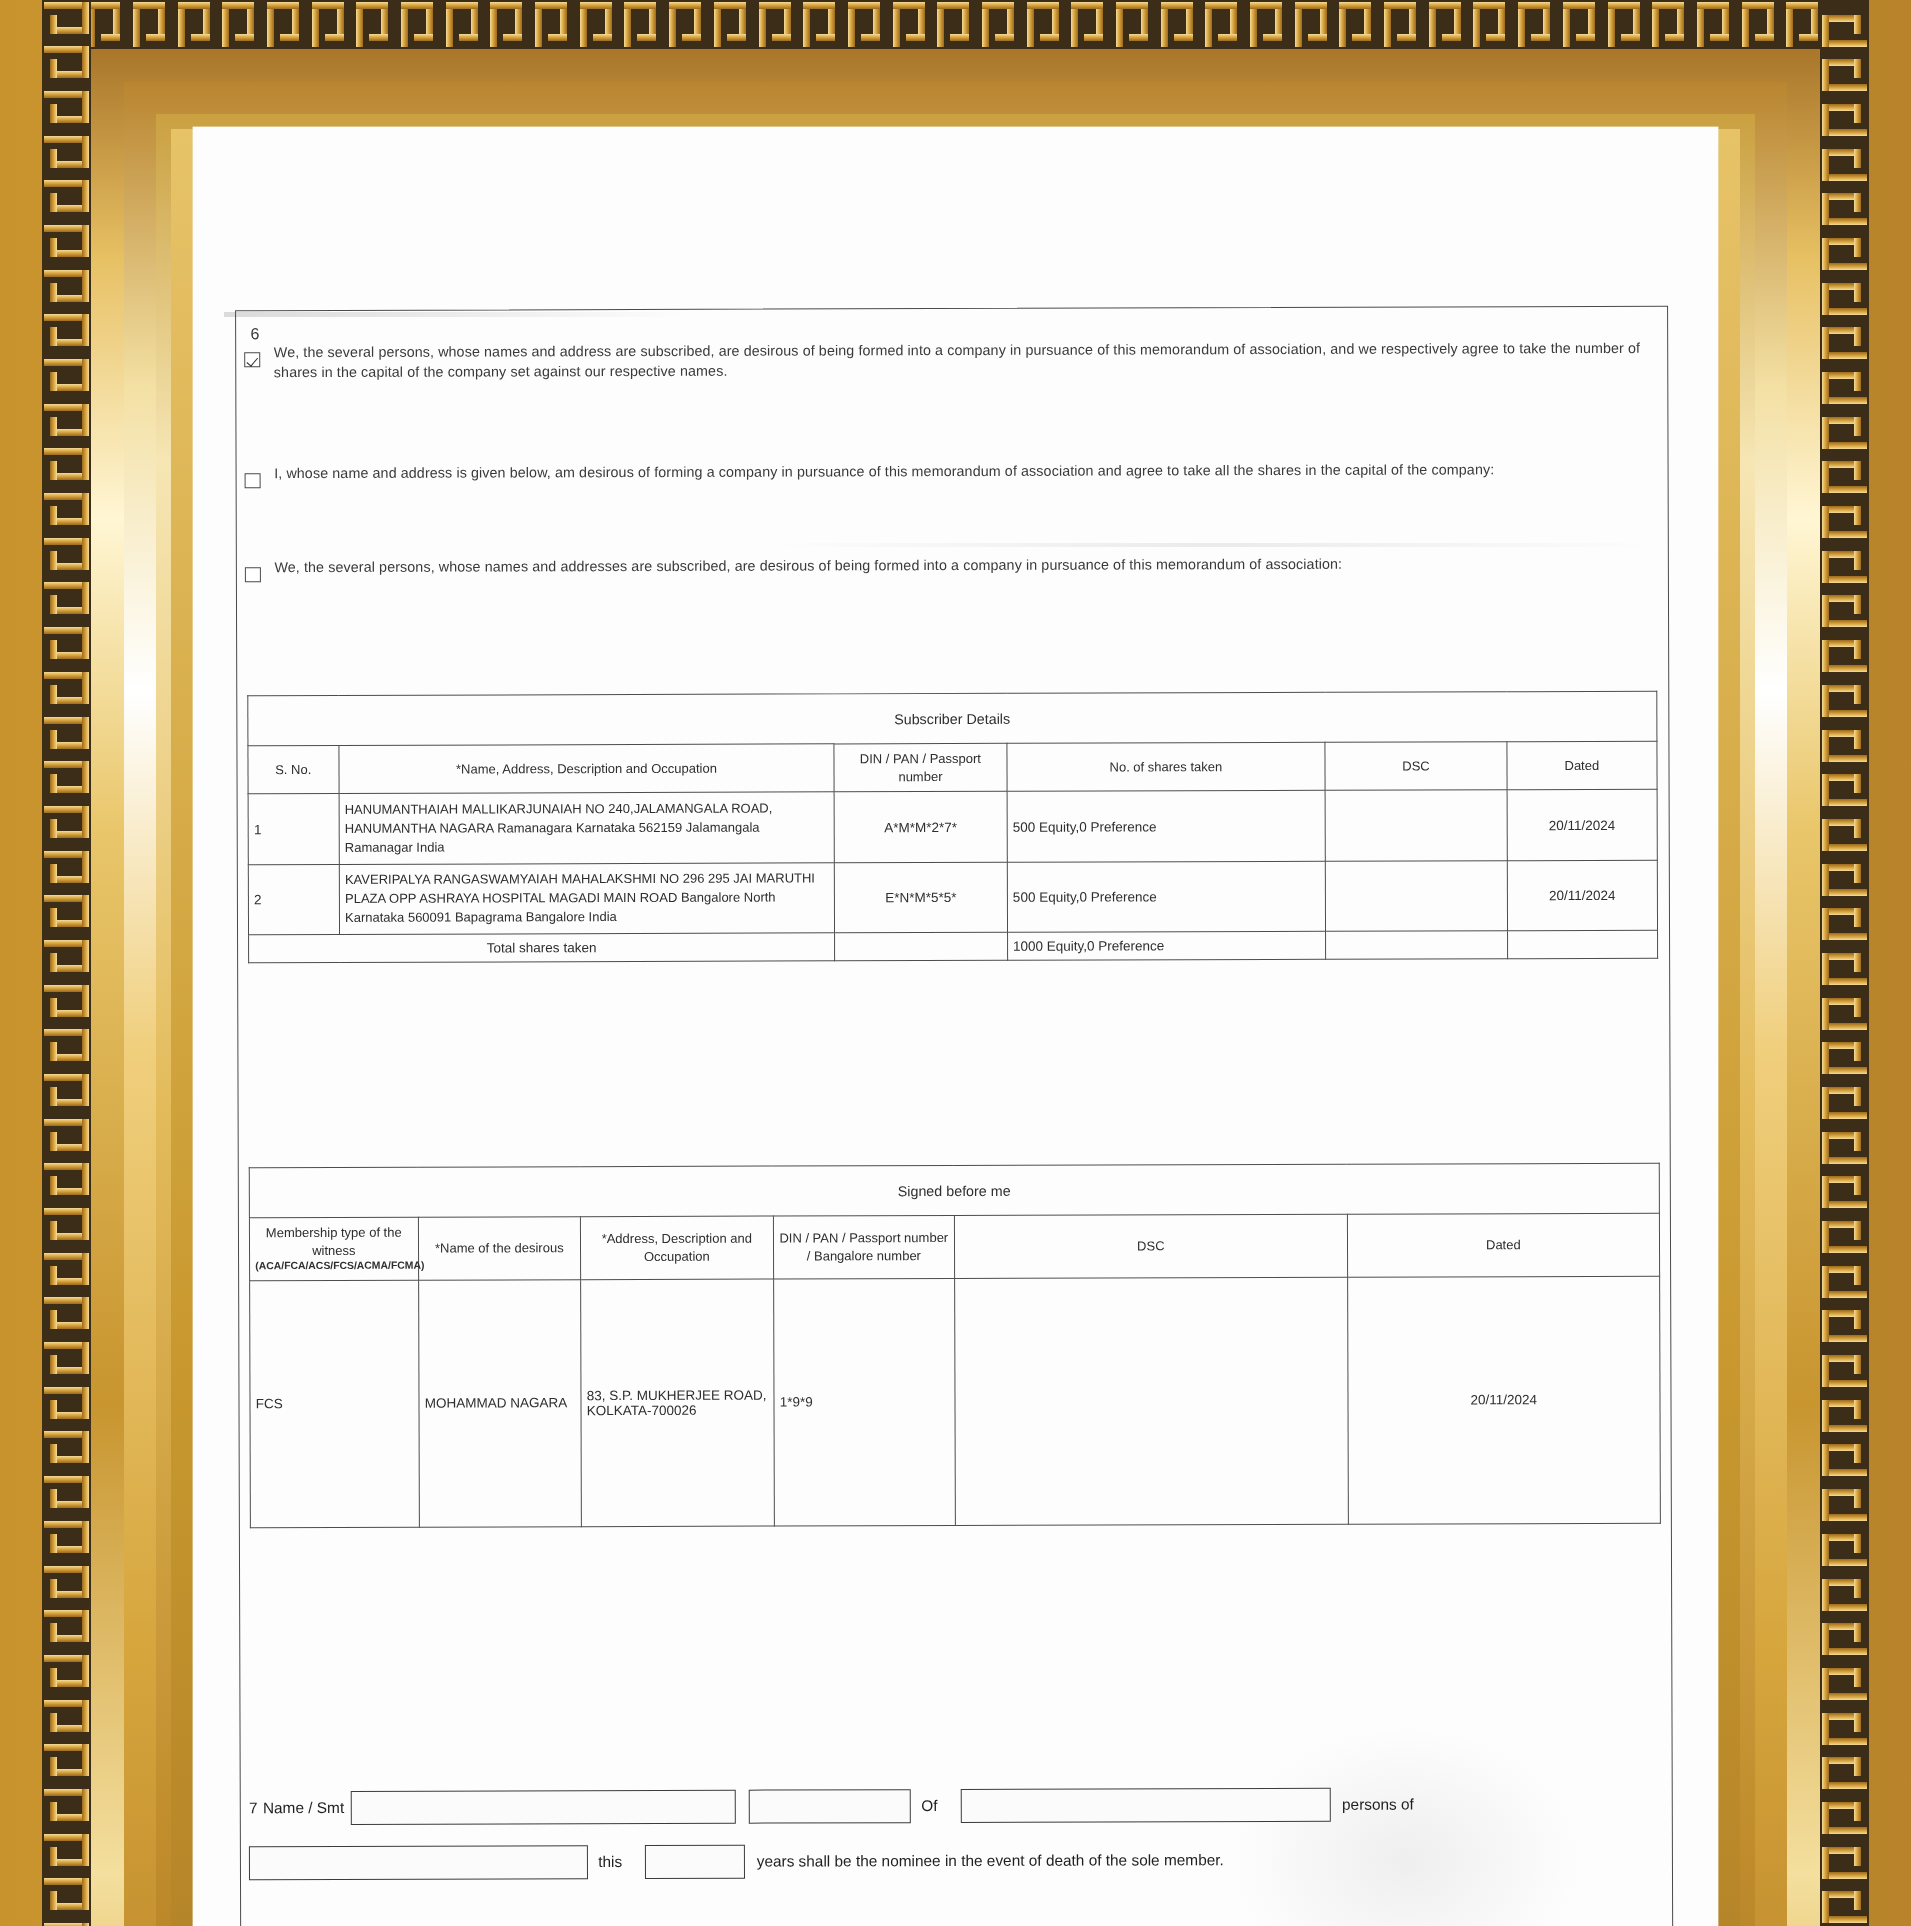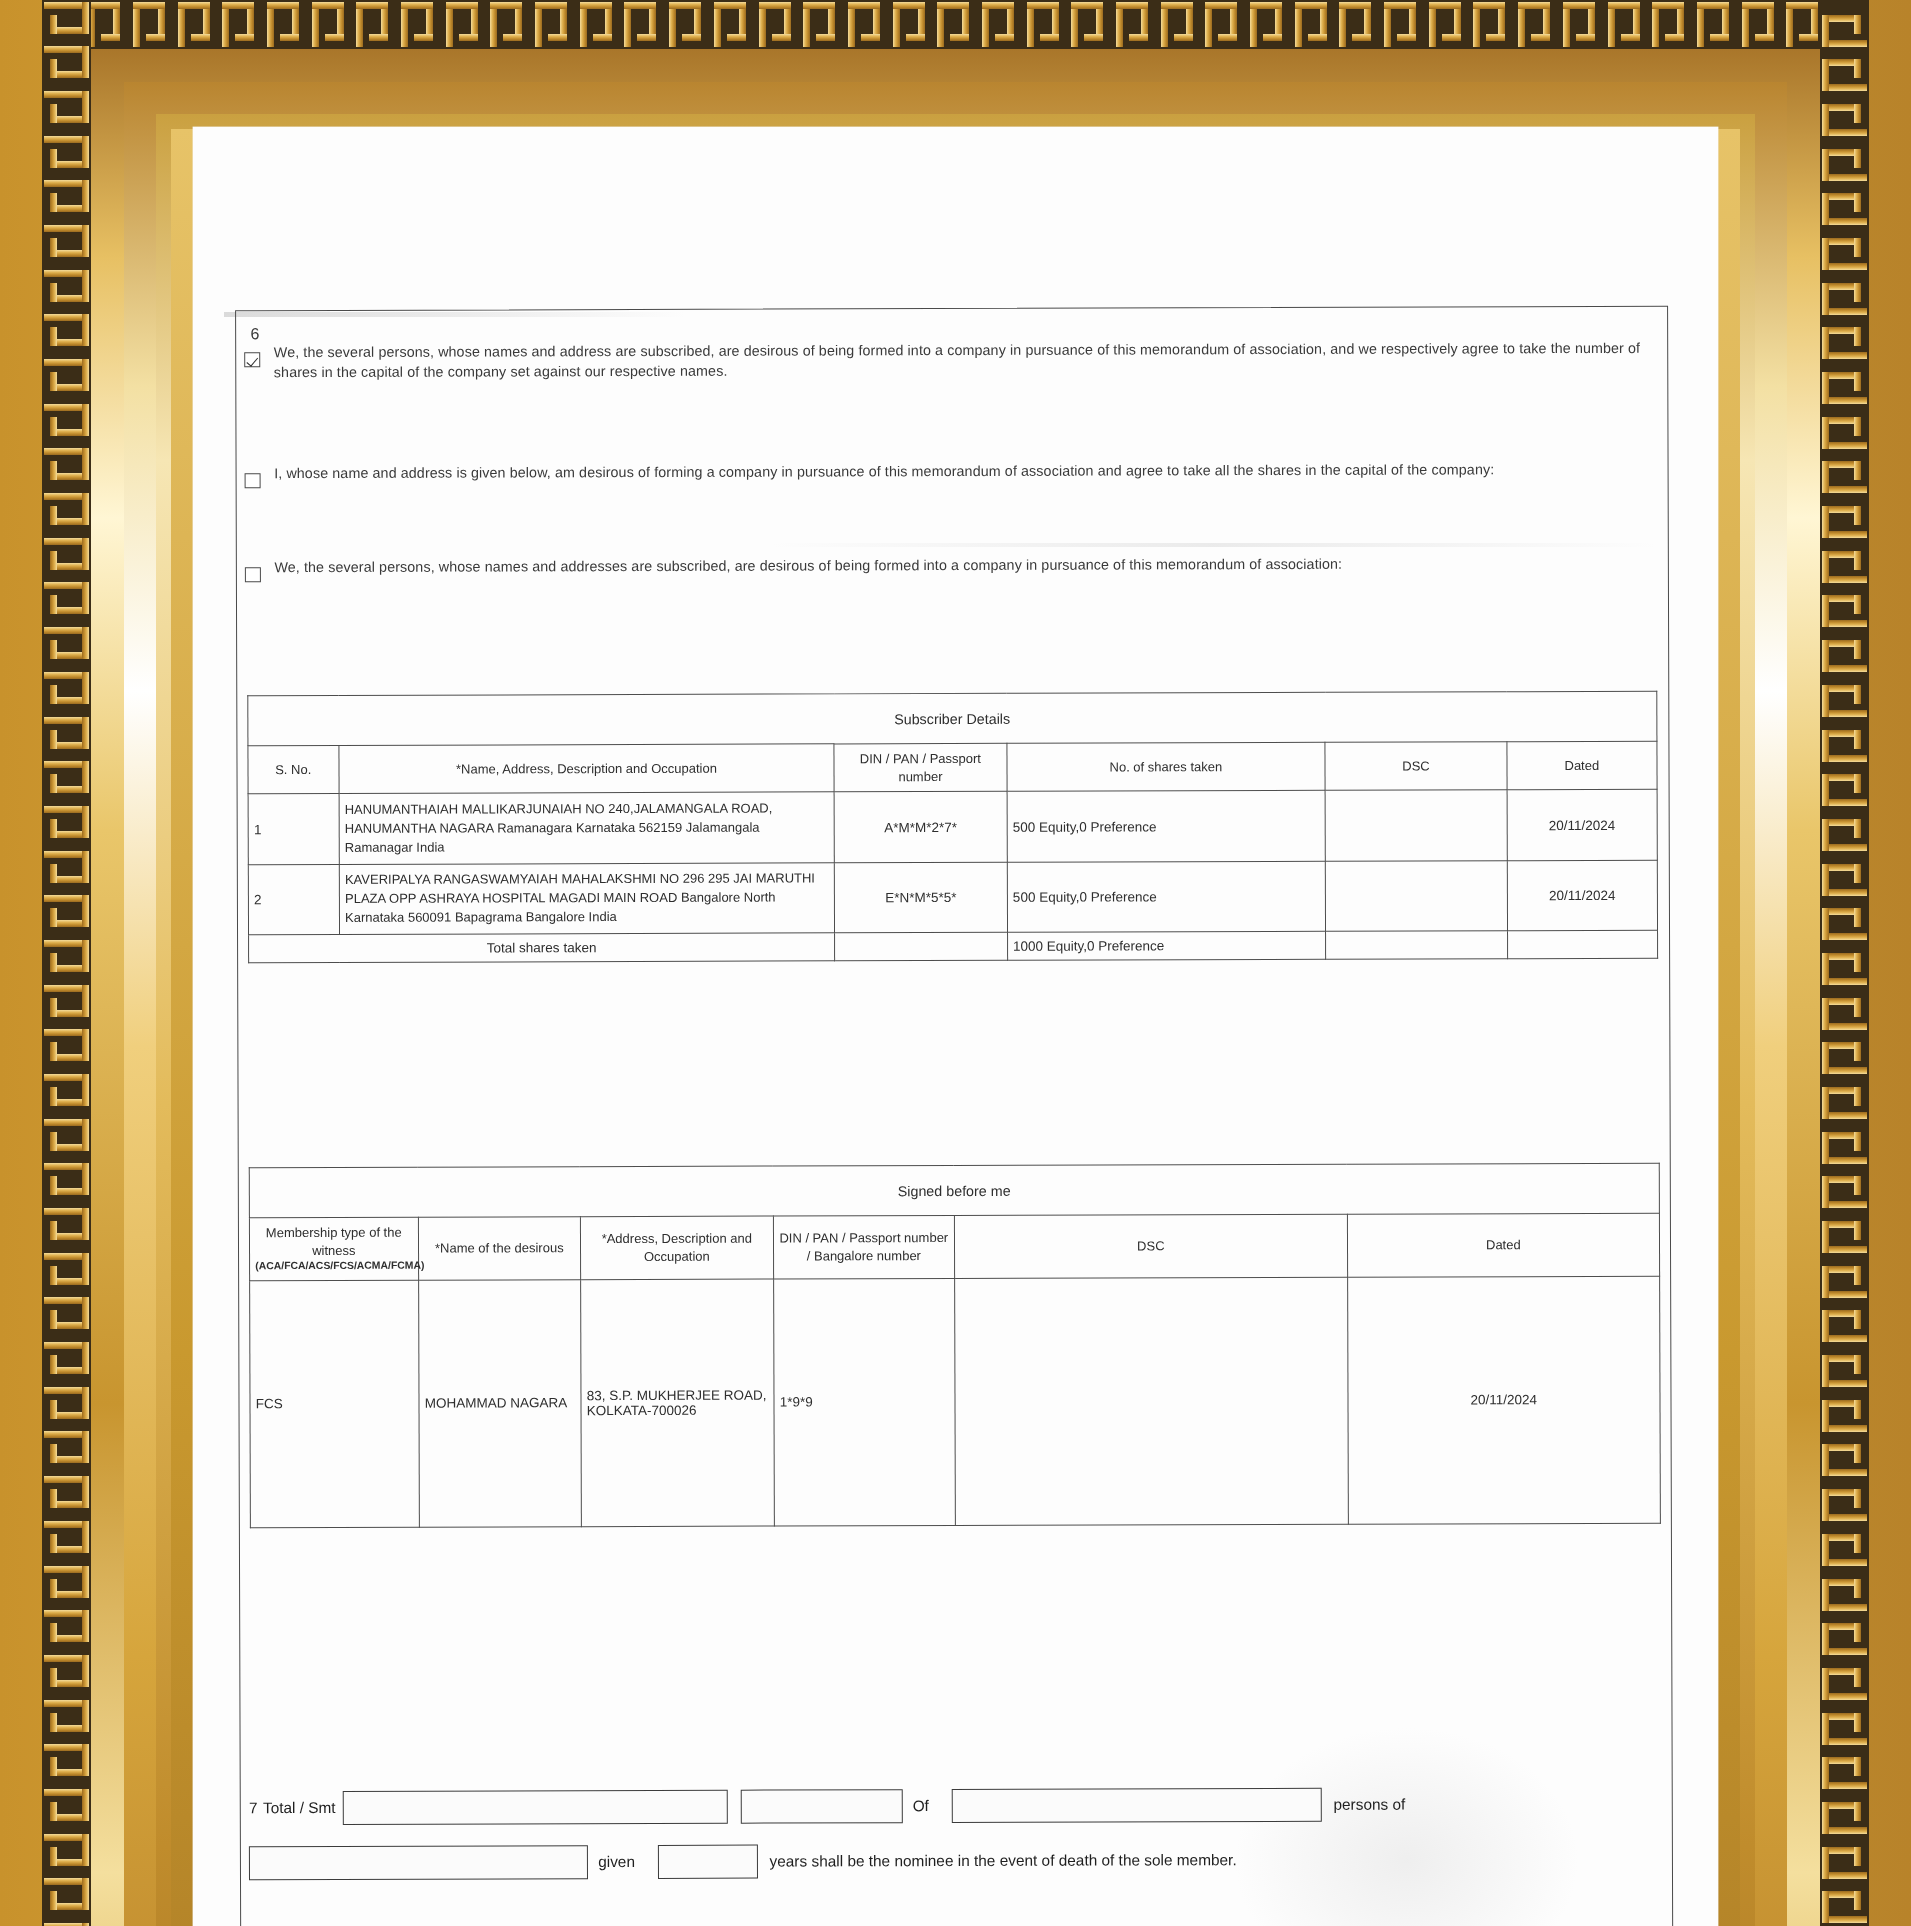--- a/index.html
+++ b/index.html
@@ -1164,31 +1164,31 @@
             <td class="cell-c"></td>
             <td class="cell-c">20/11/2024</td>
           </tr>
         </tbody>
       </table>
 
       <div id="nominee">
 
         <div class="nom-row">
           <span class="nom-label">7</span>
-          <span class="nom-label" style="margin-left:5.4px">Total / Smt</span>
+          <span class="nom-label" style="margin-left:5.4px">Name / Smt</span>
           <input class="blank b-name" type="text" value="" style="">
           <input class="blank b-relation" type="text" value="" style="">
           <span class="gap-word">Of</span>
           <input class="blank b-of" type="text" value="" style="">
           <span class="tail-word">persons of</span>
         </div>
 
         <div class="nom-row">
           <input class="blank b-addr" type="text" value="" style="">
-          <span class="gap-word">given</span>
+          <span class="gap-word">this</span>
           <input class="blank b-age" type="text" value="" style="">
           <span class="tail-word">years shall be the nominee in the event of death of the sole member.</span>
         </div>
 
       </div>
 
     </div>
   </div>
 </div>
 

